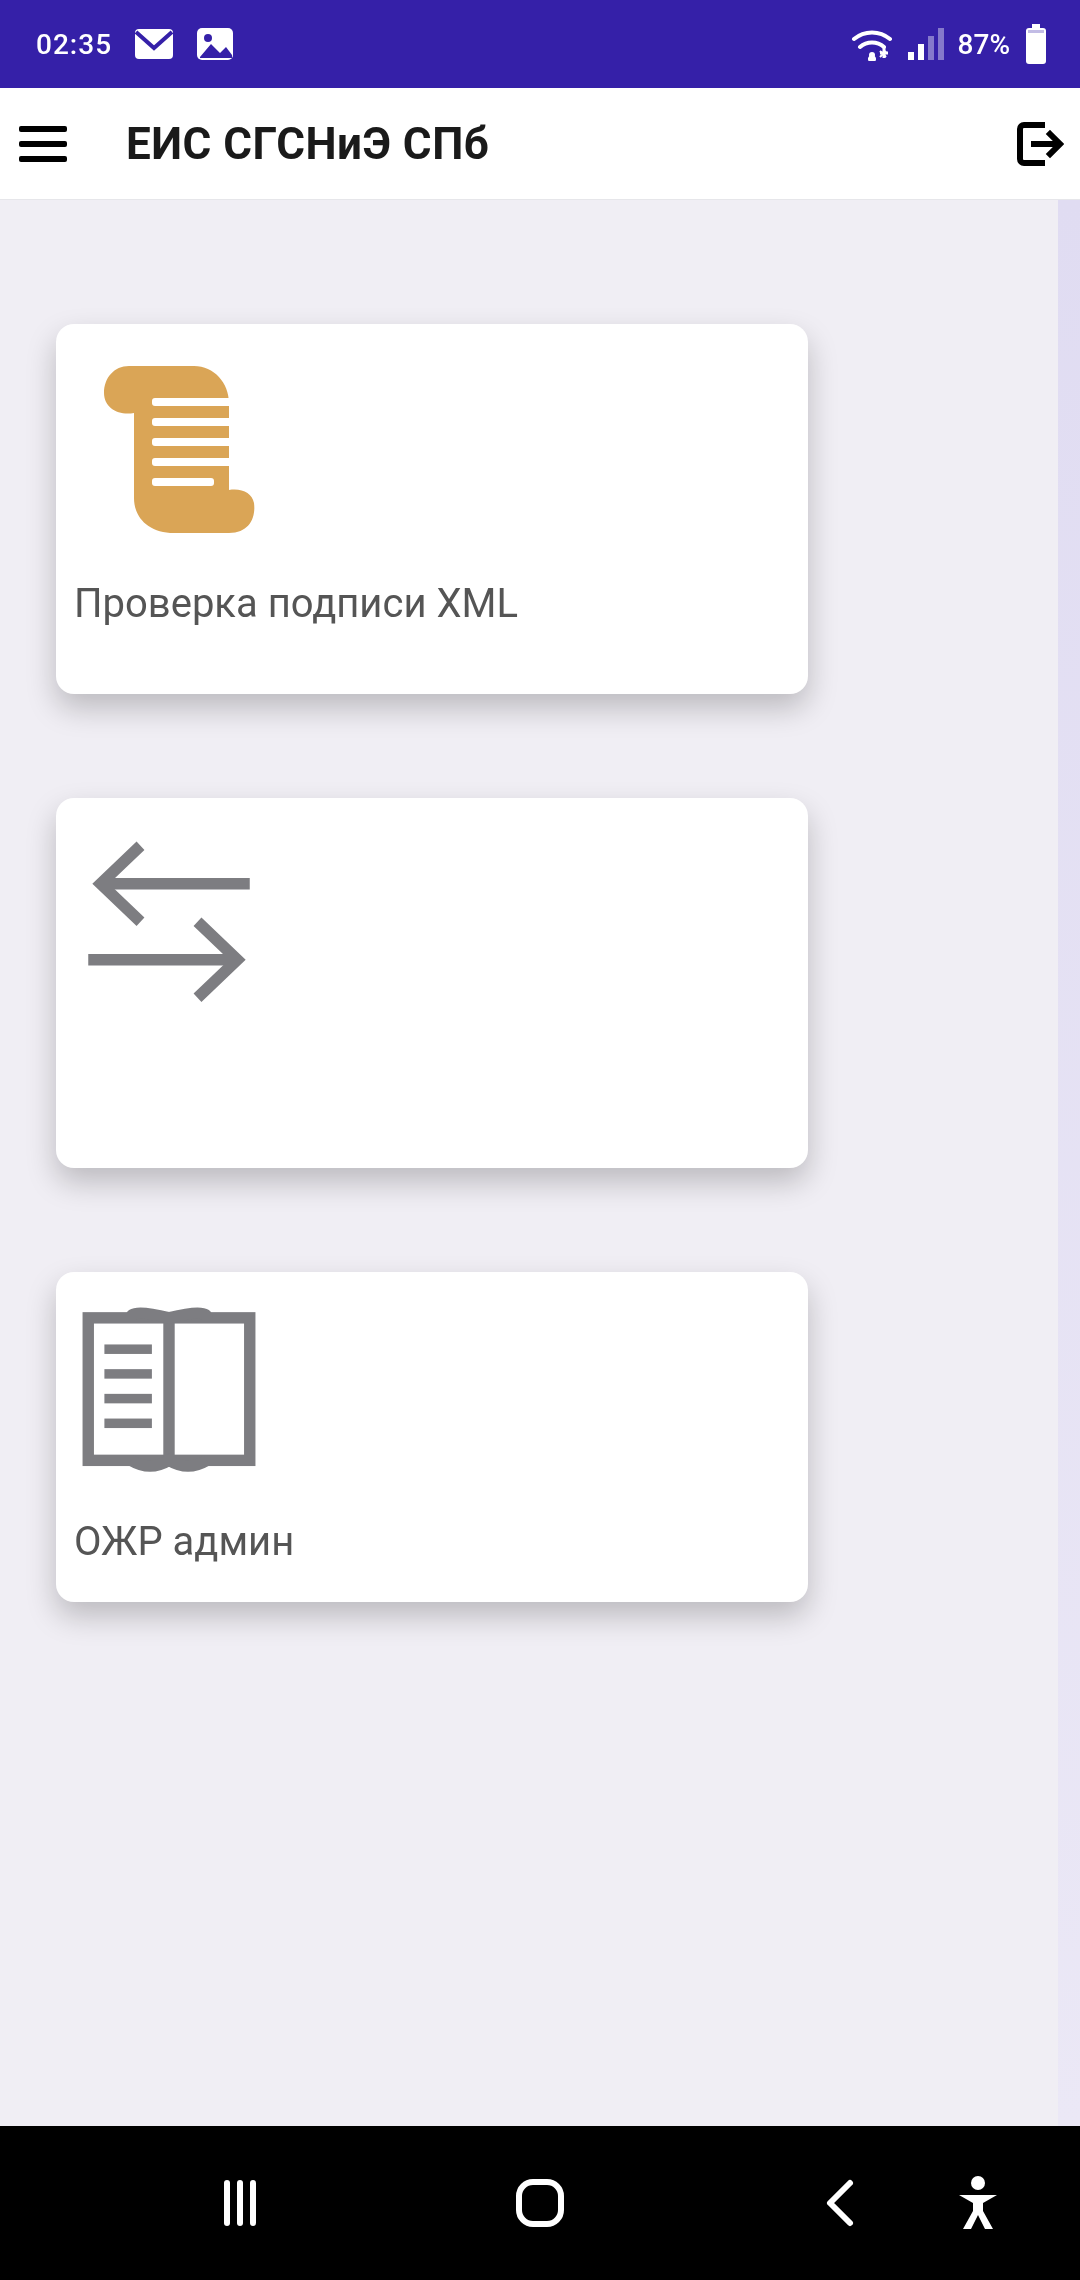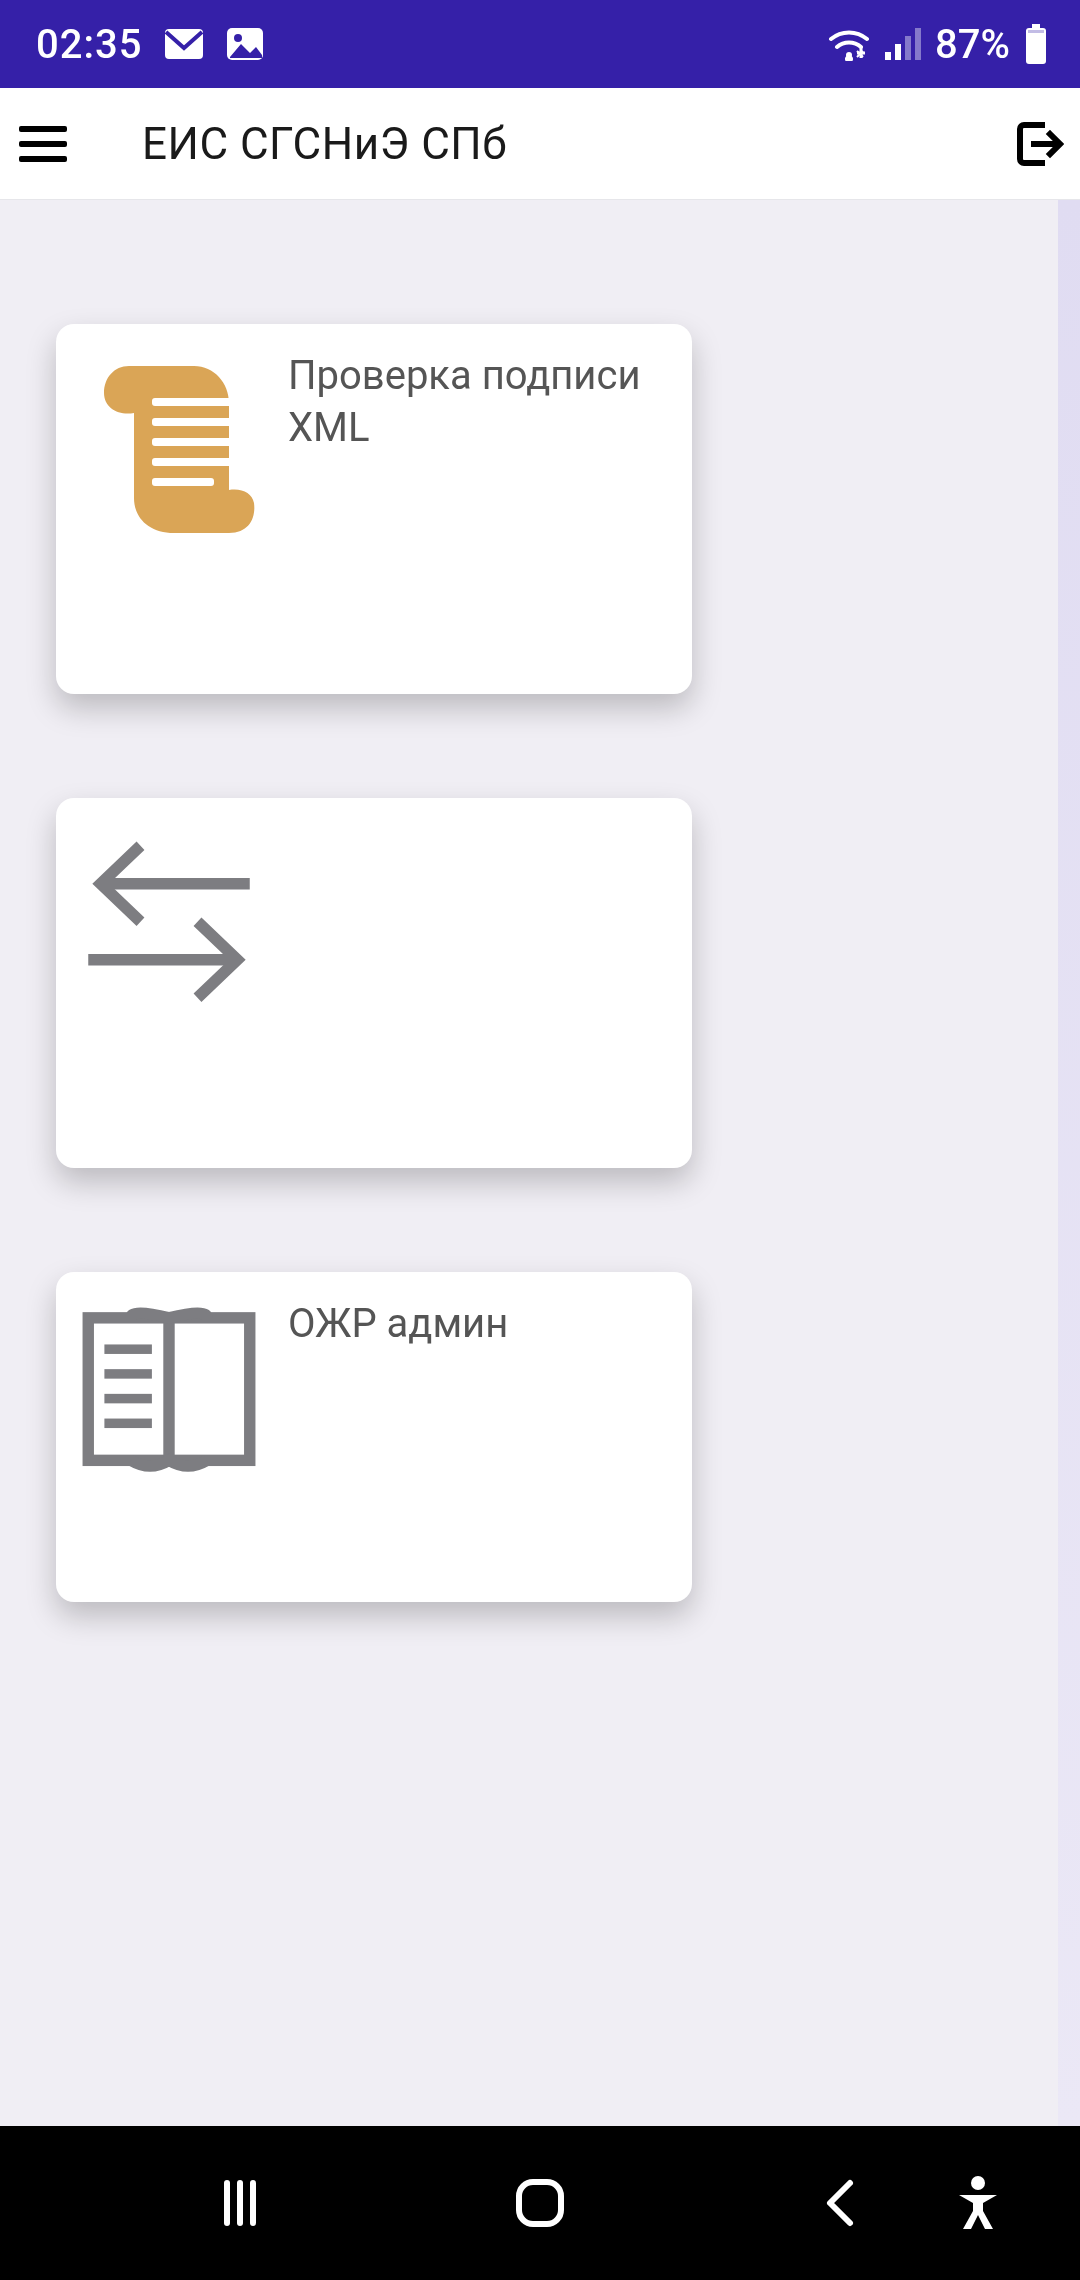--- a/index.html
+++ b/index.html
@@ -8,67 +8,68 @@
 
   
   .status-bar {
     height: 88px;
     background: #3520a8;
     color: #fff;
     display: flex;
     align-items: center;
     justify-content: space-between;
     padding: 0 32px 0 36px;
-    font-size: 40px;
+    font-size: 28px;
     font-weight: 500;
   }
   .status-left { display: flex; align-items: center; gap: 22px; }
   .status-right { display: flex; align-items: center; gap: 14px; }
   .status-time { letter-spacing: 1px; }
   .status-icon { display:inline-flex; }
 
   
   .app-header {
     height: 112px;
     background: #fff;
     display: flex;
     align-items: center;
     padding: 0 12px 0 14px;
     gap: 18px;
     border-bottom: 1px solid #e6e6ea;
   }
   .menu-btn { width: 58px; height: 58px; display:flex; align-items:center; justify-content:center; }
-  .app-title { font-size: 44px; color:#1a1a1a; font-weight:400; margin-left: 52px; letter-spacing: .5px;}
+  .app-title { font-size: 44px; color:#1a1a1a; font-weight:700; margin-left: 36px; letter-spacing: .5px;}
   .header-spacer { flex: 1; }
   .user-name { font-size: 40px; color:#d7d7d7; letter-spacing:1px; }
   .logout-btn { width:58px; height:58px; display:flex; align-items:center; justify-content:center; margin-left: 4px;}
 
   
   .content-wrap { position: relative; flex: 1; display:flex; }
   .content {
     flex: 1;
     padding: 124px 52px 0 56px;
     display:flex;
     flex-direction:column;
     gap: 104px;
     overflow:hidden;
   }
   .right-scroll-track {
     width: 22px;
     background: linear-gradient(180deg,#e0dcf2,#ebe8f6);
   }
 
   .card {
-    width: 636px;
+    width: 752px;
     background:#fff;
     border-radius: 18px;
     padding: 20px 26px 24px 18px;
     box-shadow: 0 14px 30px rgba(0,0,0,0.22);
     display:flex;
     gap: 24px;
+    flex-direction: column;
   }
   .card.h1 { height: 370px; }
   .card.h2 { height: 370px; }
   .card.h3 { height: 370px; }
   .card.h4 { height: 330px; }
   .card-icon { width: 190px; flex:none; display:flex; align-items:flex-start; justify-content:center; padding-top:4px;}
   .card-title { font-size: 40px; color:#555; line-height:1.3; font-weight:400; padding-top: 6px;}
 
   
   .nav-bar {

